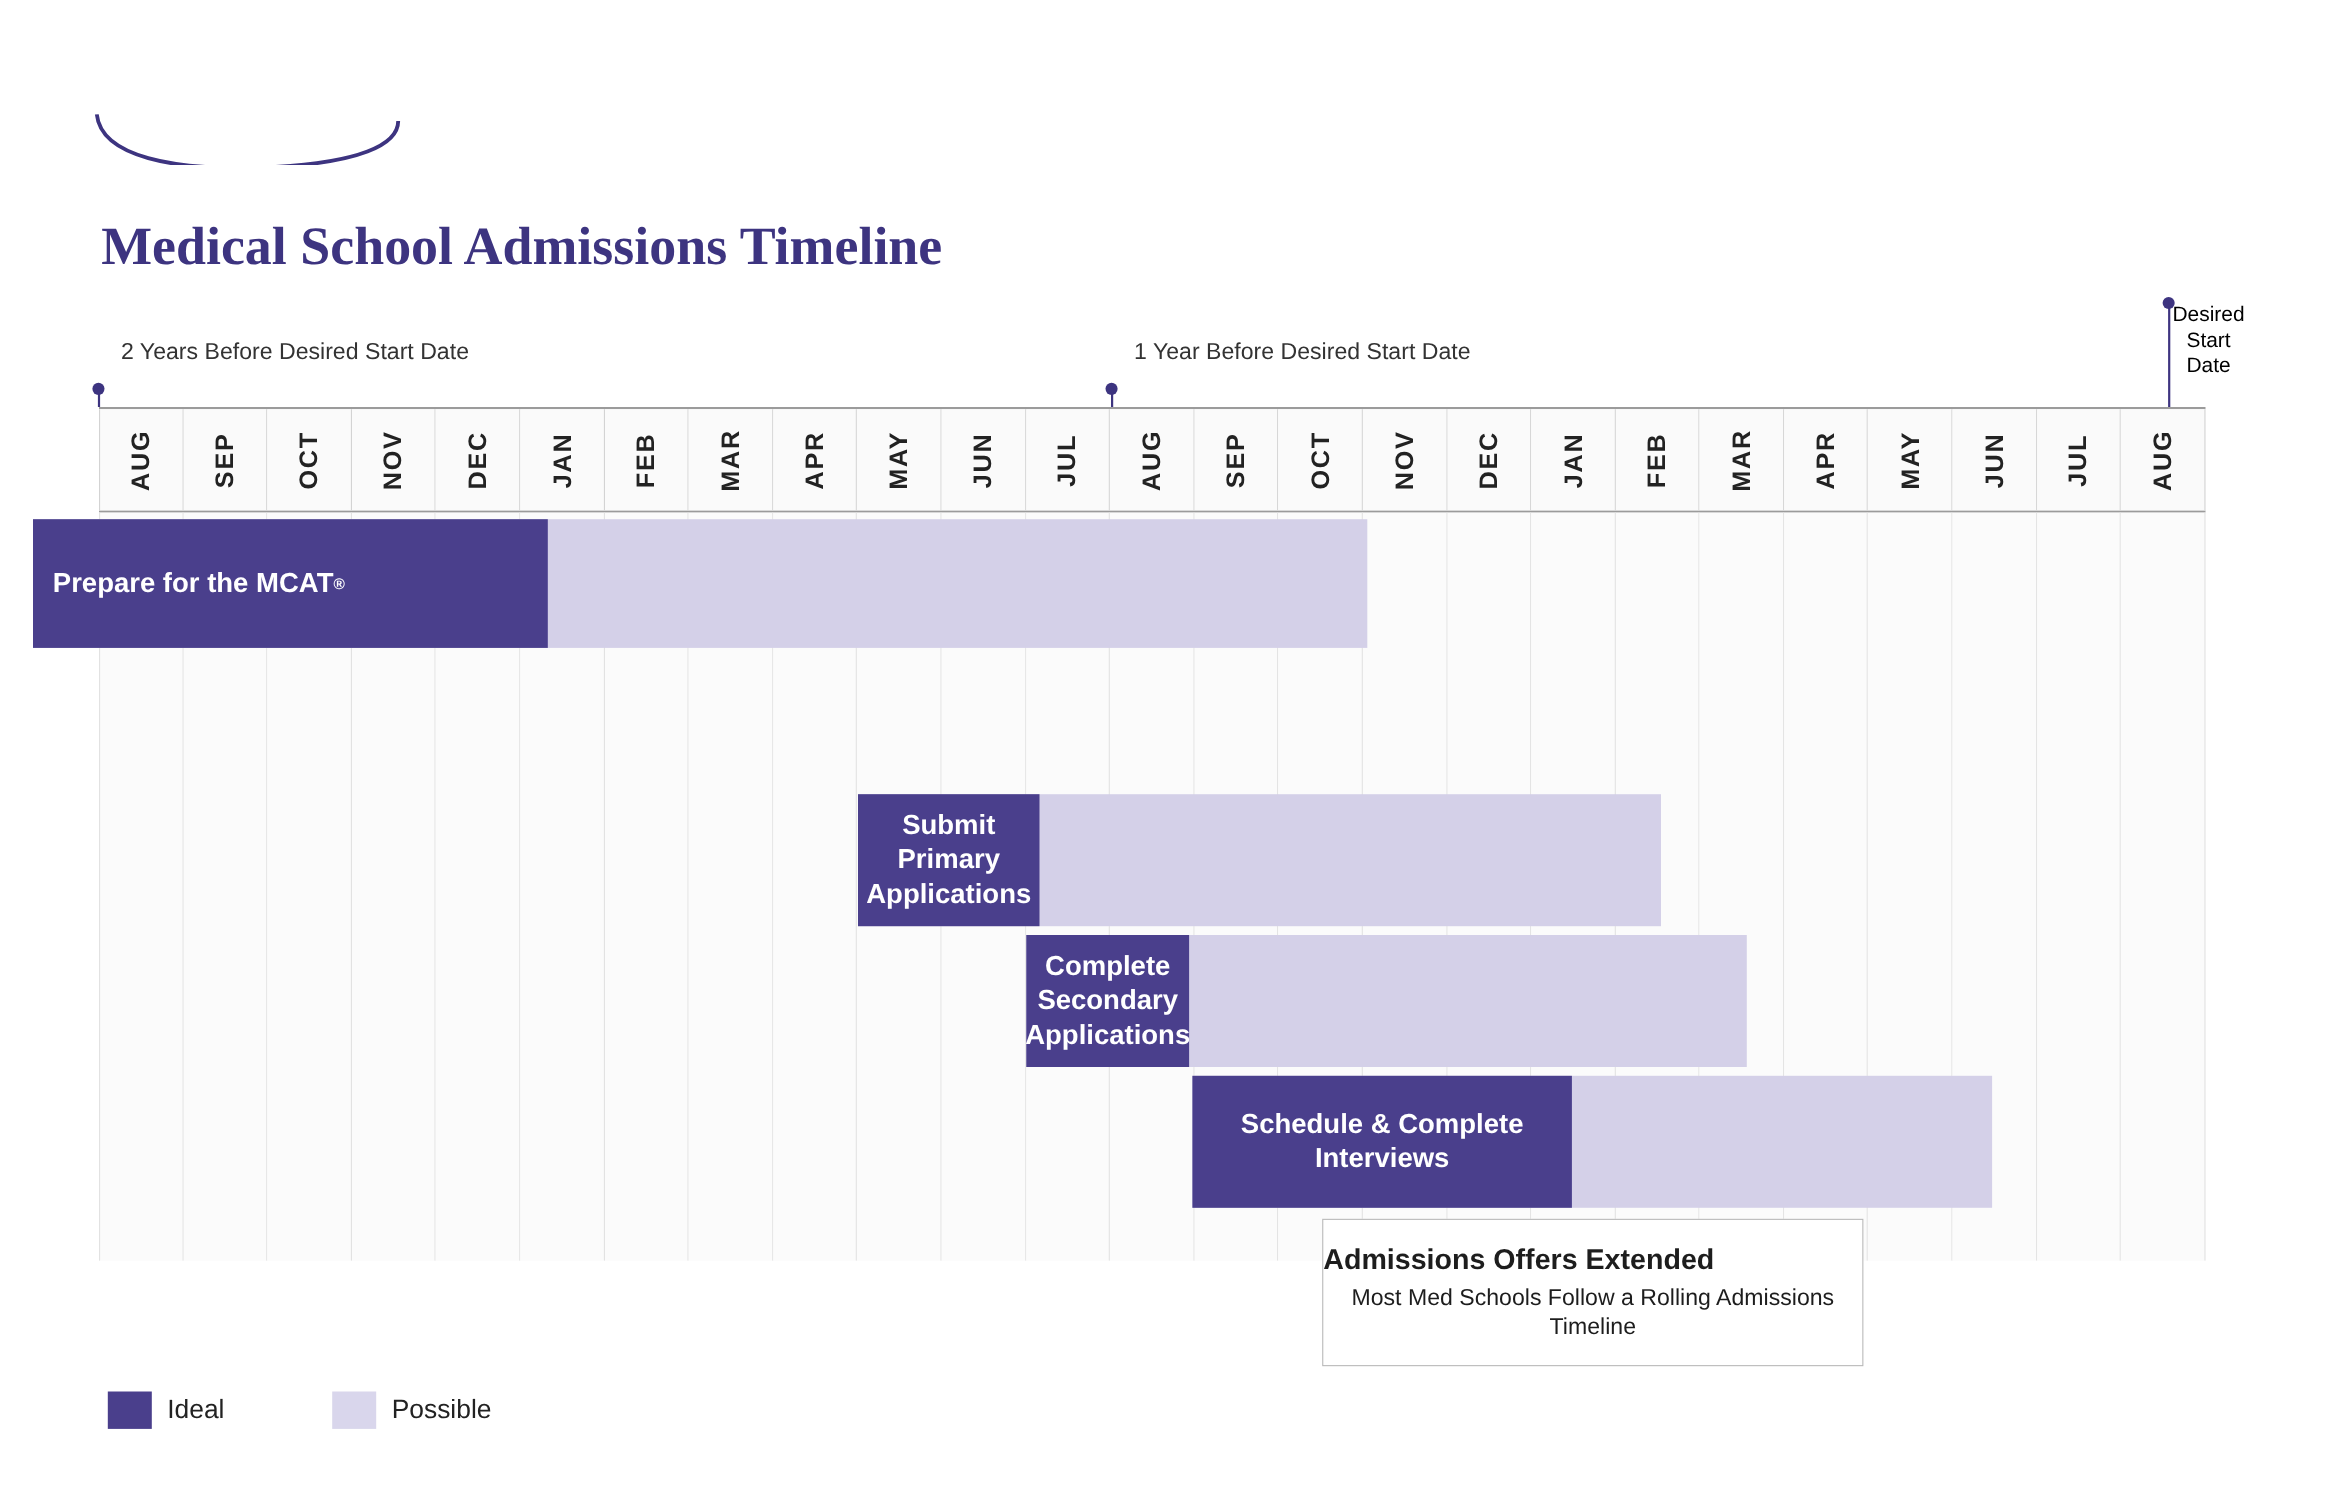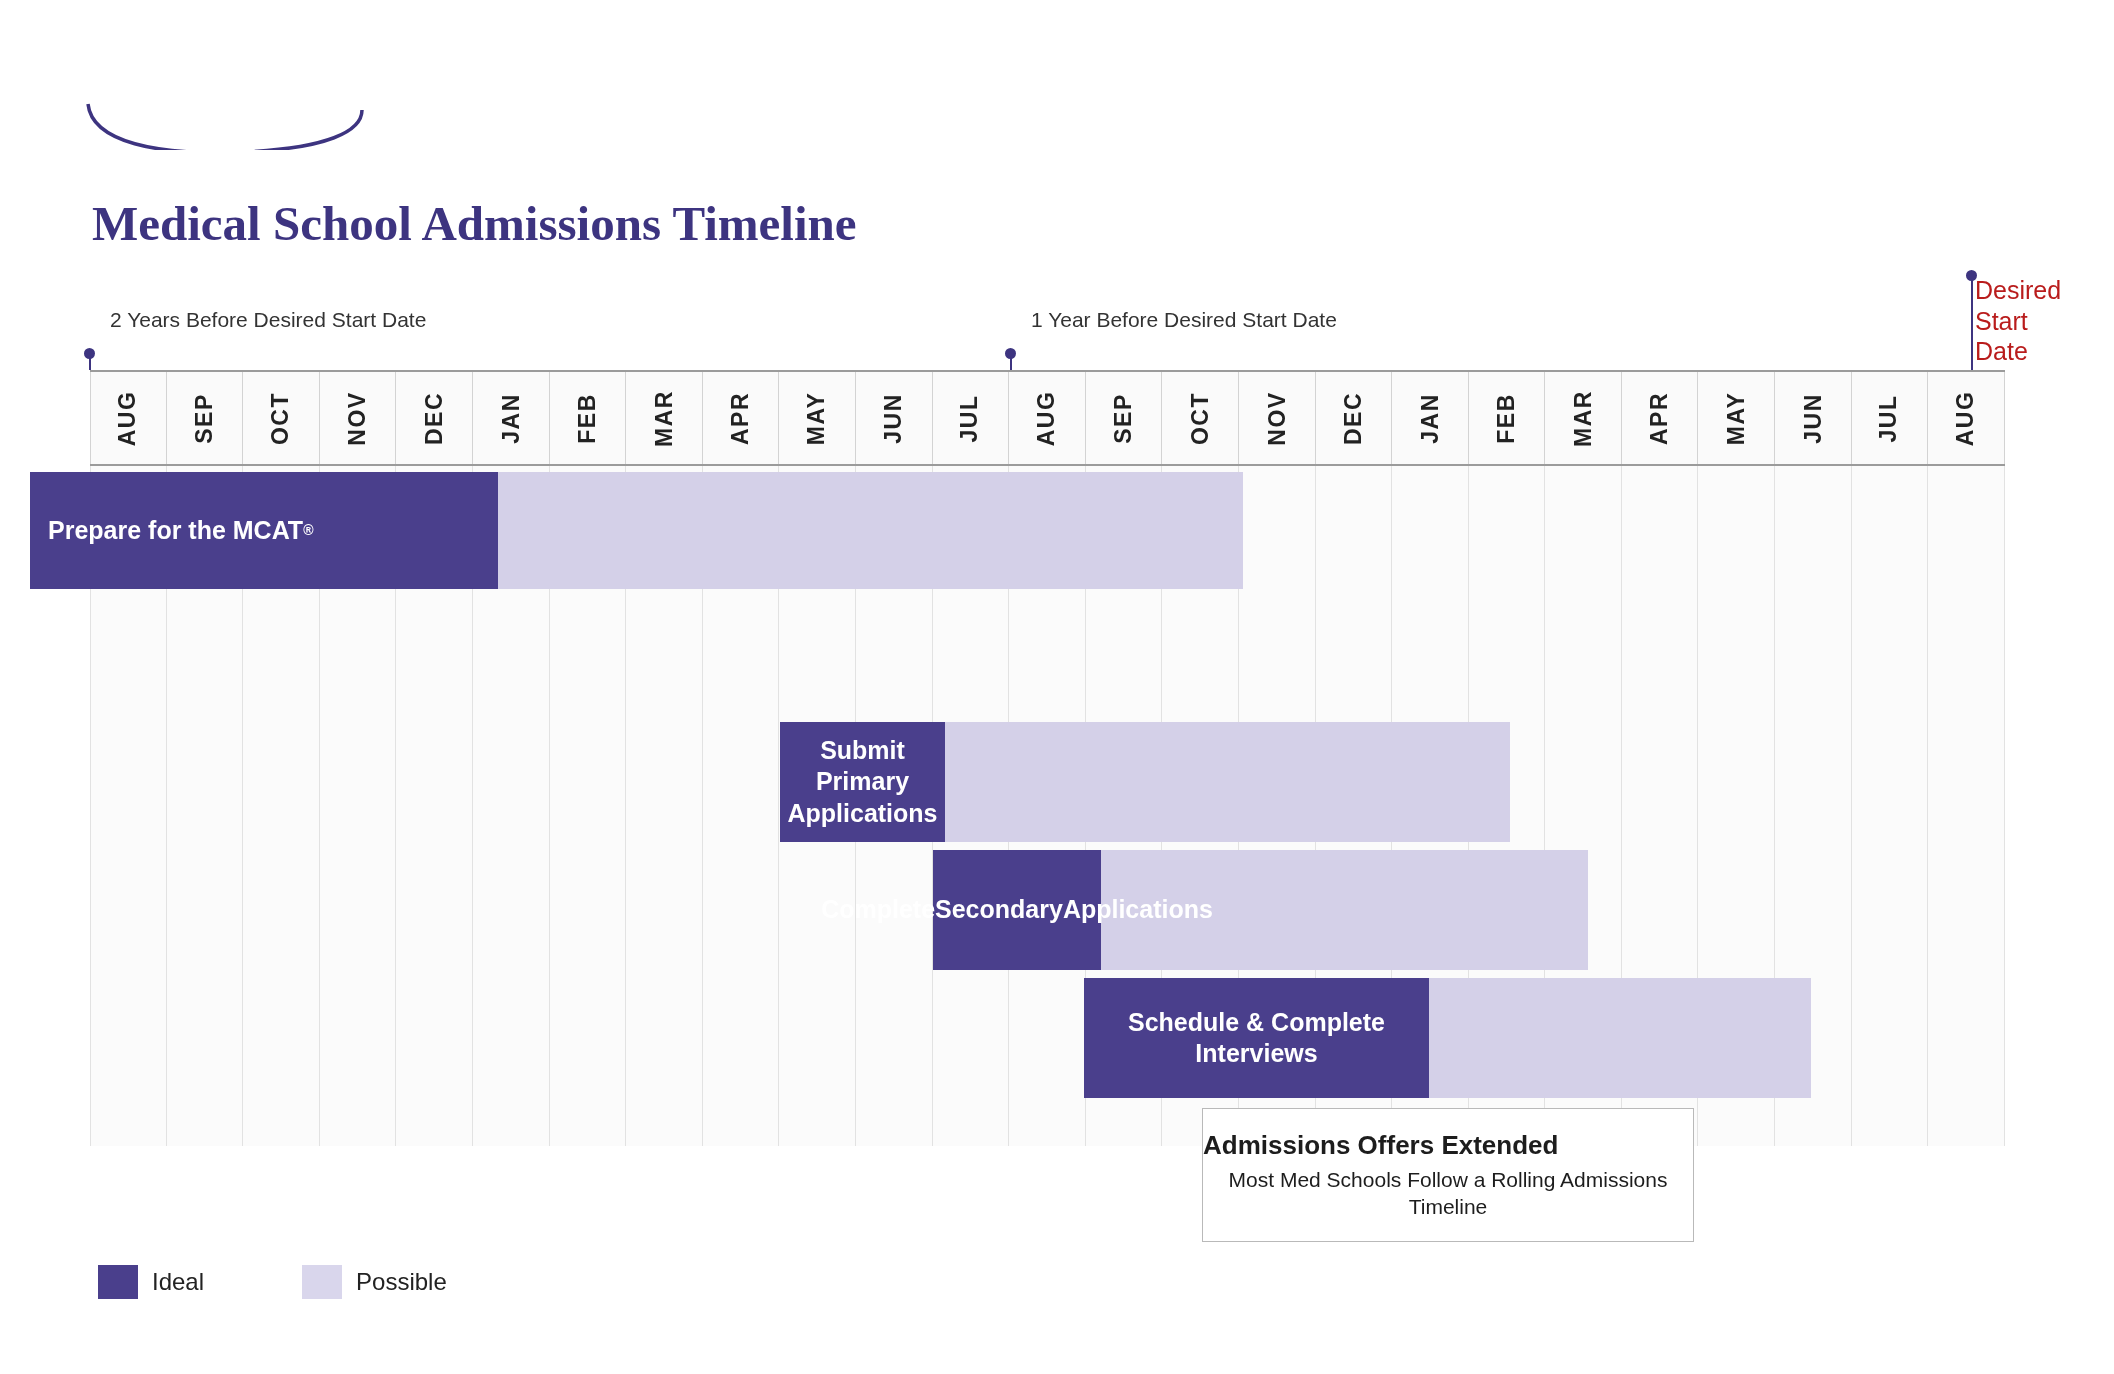--- a/index.html
+++ b/index.html
@@ -225,21 +225,21 @@
 <div class="chart">
 
   <div class="marker-label" style="left:20px; top:-62px;">2 Years Before Desired Start Date</div>
   <div class="marker-dot" style="left:-6px; top:-22px;"></div>
   <div class="marker-line" style="left:-1px; top:-17px; height:17px;"></div>
 
   <div class="marker-label" style="left:941px; top:-62px;">1 Year Before Desired Start Date</div>
   <div class="marker-dot" style="left:915px; top:-22px;"></div>
   <div class="marker-line" style="left:920px; top:-17px; height:17px;"></div>
 
-  <div style="position:absolute; left:1885px; top:-95px; font-size:25px; line-height:1.22; color:#b91c1c;">
+  <div style="position:absolute; left:1885px; top:-95px; font-size:19px; line-height:1.22; color:#000000;text-align:center;">
     <div>Desired</div>
     <div>Start</div>
     <div>Date</div>
   </div>
   <div class="marker-dot" style="left:1876px; top:-100px;"></div>
   <div class="marker-line" style="left:1881px; top:-95px; height:95px;"></div>
 
   <div class="months">
     <div class="month">
         <span>AUG</span>
@@ -359,21 +359,21 @@
     <div class="possible" style="left:0; right:0;"></div>
     <div class="ideal" style="width:165px; flex-direction:column;">
       <span>Submit</span>
       <span>Primary</span>
       <span>Applications</span>
     </div>
   </div>
 
   <div class="bar" style="left:843px; top:480px; width:655px; height:120px;">
     <div class="possible" style="left:0; right:0;"></div>
-    <div class="ideal" style="width:168px; flex-direction:row;">
+    <div class="ideal" style="width:148px; flex-direction:column;">
       <span>Complete</span>
       <span>Secondary</span>
       <span>Applications</span>
     </div>
   </div>
 
   <div class="bar" style="left:994px; top:608px; width:727px; height:120px;">
     <div class="possible" style="left:0; right:0;"></div>
     <div class="ideal" style="width:345px; flex-direction:column;">
       <span>Schedule &amp; Complete</span>

